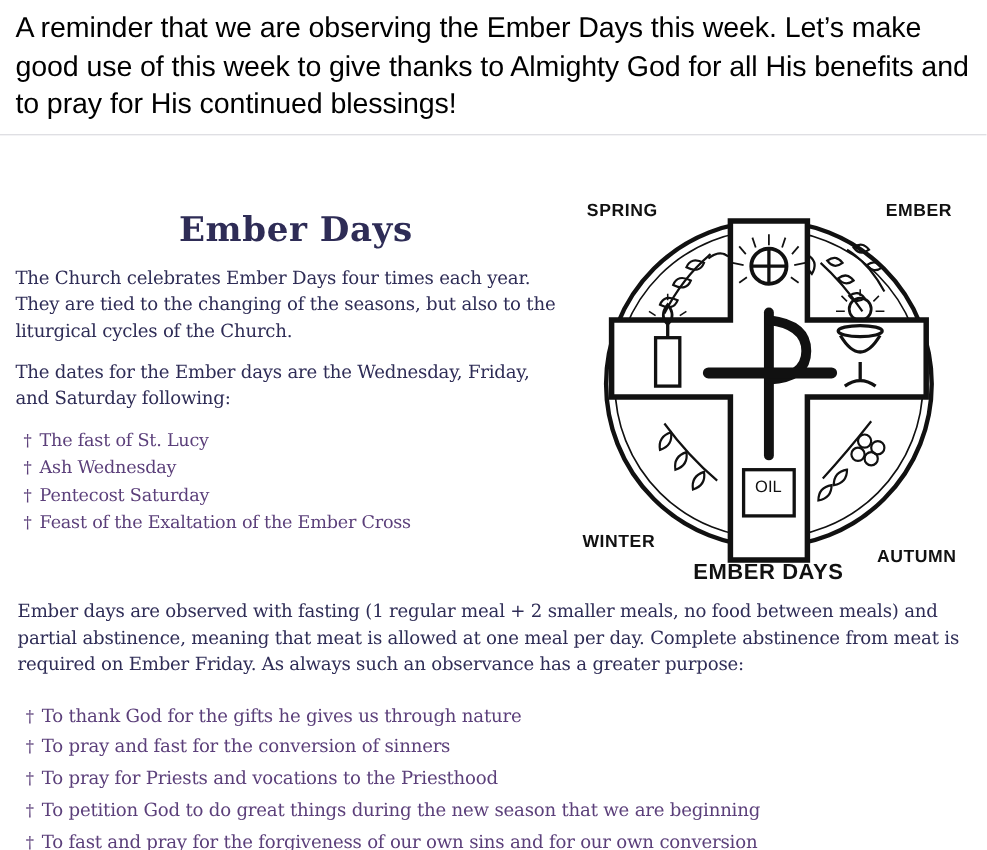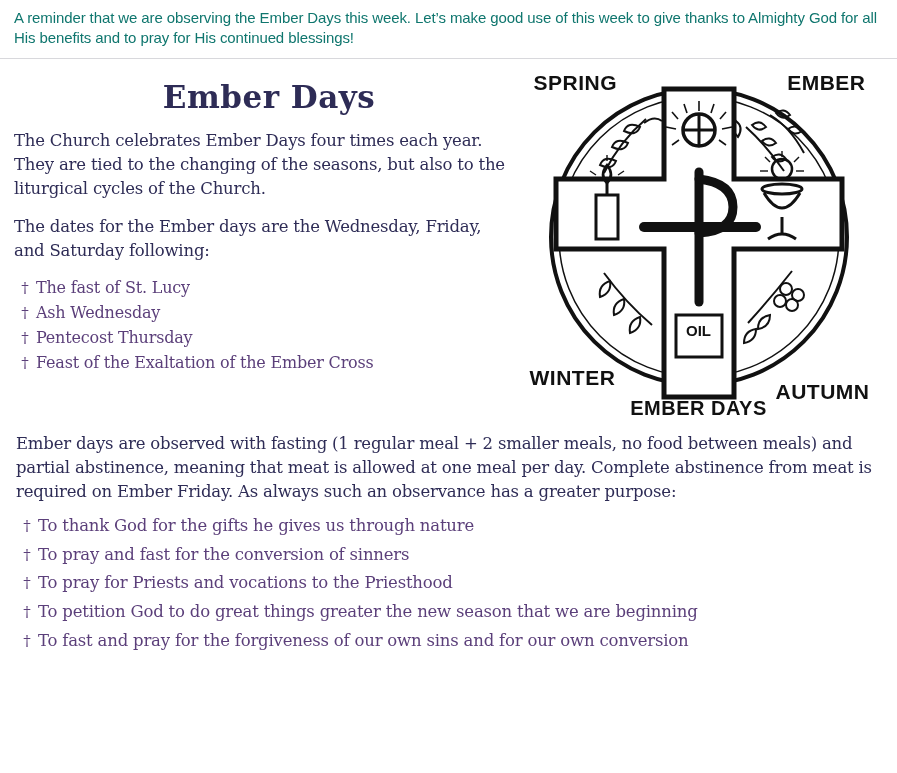--- a/index.html
+++ b/index.html
@@ -13,40 +13,41 @@
     font-family: "Liberation Serif", serif;
     color: #2b2b33;
     overflow: hidden;
     position: relative;
   }
 
   
   .post-text {
     padding: 8px 14px 10px 14px;
     font-family: "Liberation Sans", sans-serif;
-    font-size: 15px;
+    font-size: 26px;
     line-height: 1.33;
-    color: #0f766e;
+    color: #000000;
     letter-spacing: -0.1px;
   }
   .divider {
     height: 1px;
     background: #d8d8dc;
     width: 100%;
   }
 
   
   .card {
     position: relative;
     padding: 6px 14px 4px 14px;
   }
 
   .upper {
     display: flex;
     align-items: flex-start;
+    margin-top: 48px;
   }
   .left-col {
     width: 500px;
     padding-top: 14px;
   }
   .right-col {
     flex: 1;
     position: relative;
     padding-top: 2px;
   }
@@ -93,39 +94,39 @@
     color: #5b3f7a;
     font-size: 15px;
   }
 
   
   .lower {
     padding: 10px 2px 0 2px;
   }
   .lower .para {
     font-size: 16.5px;
-    margin-bottom: 8px;
+    margin-bottom: 21px;
   }
   .lower .list li {
     font-size: 16.5px;
     line-height: 1.75;
   }
 
   
   .emblem-wrap {
     position: relative;
     width: 350px;
     height: 355px;
     margin: 0 auto;
   }
   .emblem-label {
     position: absolute;
     font-family: "Liberation Sans", sans-serif;
     font-weight: 700;
-    font-size: 21px;
+    font-size: 16px;
     color: #111;
     letter-spacing: 0.5px;
   }
   .lab-spring { left: 10px;  top: 4px; }
   .lab-summer { right: 8px;  top: 4px; }
   .lab-winter { left: 6px;   bottom: 32px; text-align: right; }
   .lab-autumn { right: 4px;  bottom: 18px; }
   .lab-ember  { left: 50%; transform: translateX(-50%); bottom: 2px; font-size: 20px; }
 
   svg.emblem { position: absolute; left: 0; top: 0; }
@@ -150,21 +151,21 @@
         <li>
           <span class="cross-mark">†</span>
           <span>The fast of St. Lucy</span>
         </li>
         <li>
           <span class="cross-mark">†</span>
           <span>Ash Wednesday</span>
         </li>
         <li>
           <span class="cross-mark">†</span>
-          <span>Pentecost Thursday</span>
+          <span>Pentecost Saturday</span>
         </li>
         <li>
           <span class="cross-mark">†</span>
           <span>Feast of the Exaltation of the Ember Cross</span>
         </li>
       </ul>
     </div>
 
     <div class="right-col">
       <div class="emblem-wrap">
@@ -269,21 +270,21 @@
             <path d="M246 248 q-12 2 -12 14 q12 -2 12 -14 z"></path>
             <path d="M232 262 q-12 2 -12 14 q12 -2 12 -14 z"></path>
           </g>
         </svg>
 
         <div class="emblem-label lab-spring">SPRING</div>
         <div class="emblem-label lab-summer">EMBER</div>
         <div class="emblem-label lab-winter">WINTER</div>
         <div class="emblem-label lab-autumn">AUTUMN</div>
         <div class="emblem-label lab-ember">EMBER DAYS</div>
-        <div style="position:absolute;left:175px;top:255px;transform:translateX(-50%);font-family:'Liberation Sans',sans-serif;font-size:15px;font-weight:700;color:#111;">OIL</div>
+        <div style="position:absolute;left:175px;top:255px;transform:translateX(-50%);font-family:'Liberation Sans',sans-serif;font-size:15px;font-weight:400;color:#111;">OIL</div>
       </div>
     </div>
   </div>
 
   <div class="lower">
     <p class="para">Ember days are observed with fasting (1 regular meal + 2 smaller meals, no food between meals) and partial abstinence, meaning that meat is allowed at one meal per day. Complete abstinence from meat is required on Ember Friday.  As always such an observance has a greater purpose:</p>
 
     <ul class="list">
       <li>
         <span class="cross-mark">†</span>
@@ -292,21 +293,21 @@
       <li>
         <span class="cross-mark">†</span>
         <span>To pray and fast for the conversion of sinners</span>
       </li>
       <li>
         <span class="cross-mark">†</span>
         <span>To pray for Priests and vocations to the Priesthood</span>
       </li>
       <li>
         <span class="cross-mark">†</span>
-        <span>To petition God to do great things greater the new season that we are beginning</span>
+        <span>To petition God to do great things during the new season that we are beginning</span>
       </li>
       <li>
         <span class="cross-mark">†</span>
         <span>To fast and pray for the forgiveness of our own sins and for our own conversion</span>
       </li>
     </ul>
   </div>
 
 </div>
 

